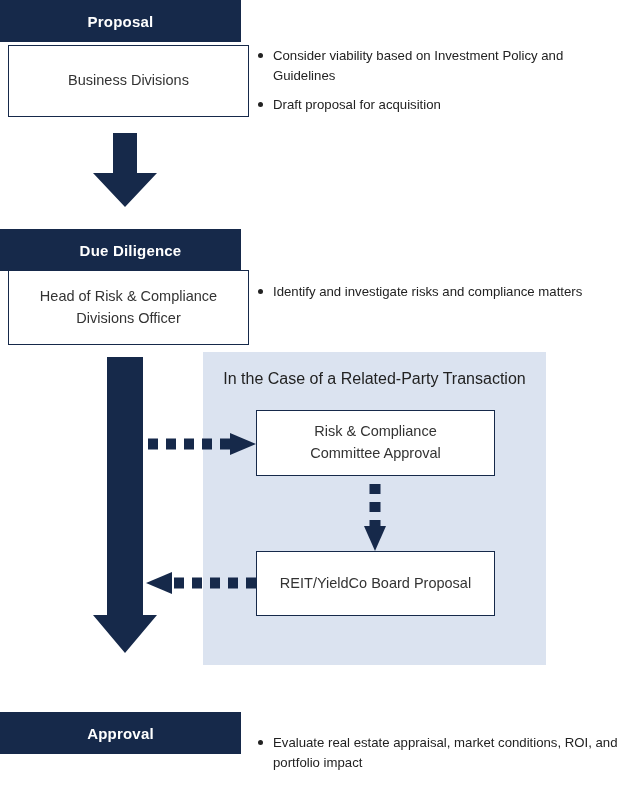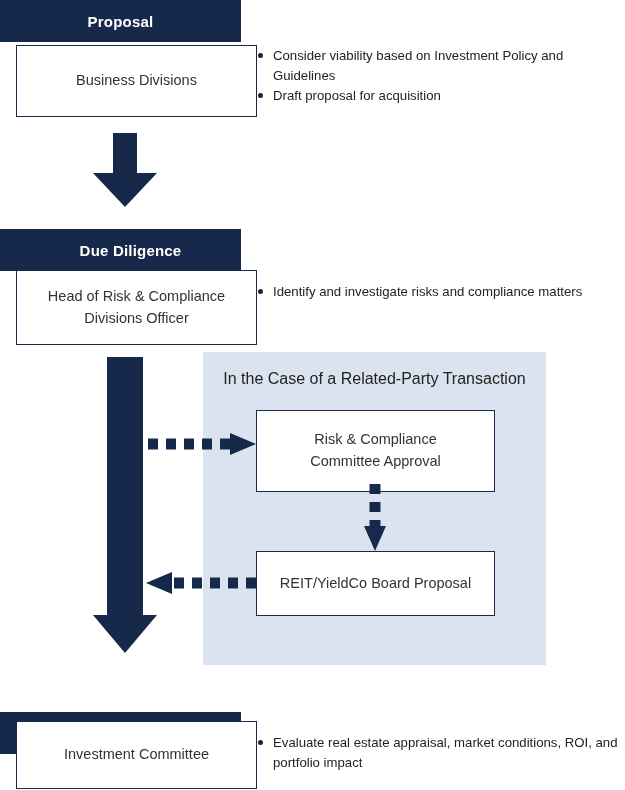--- a/index.html
+++ b/index.html
@@ -29,21 +29,21 @@
     align-items: center;
     justify-content: center;
     font-size: 15px;
     font-weight: bold;
     letter-spacing: .2px;
   }
 
   
   .actor-box {
     position: absolute;
-    left: 16px;
+    left: 8px;
     width: 241px;
     border: 1.4px solid #16294a;
     background: #ffffff;
     display: flex;
     align-items: center;
     justify-content: center;
     text-align: center;
     color: #333333;
     font-size: 14.5px;
     line-height: 1.45;
@@ -54,20 +54,21 @@
   .bullets {
     position: absolute;
     color: #222222;
     font-size: 13.2px;
     line-height: 1.5;
   }
   .bullets ul { list-style: none; }
   .bullets li {
     position: relative;
     padding-left: 17px;
+    margin-bottom: 9px;
   }
   .bullets li:last-child { margin-bottom: 0; }
   .bullets li::before {
     content: "";
     position: absolute;
     left: 2px;
     top: 7px;
     width: 5px;
     height: 5px;
     border-radius: 50%;
@@ -152,21 +153,21 @@
   <div class="big-arrow" style="left:93px; top:357px;">
     <svg width="64" height="296" viewBox="0 0 64 296">
       <polygon points="14,0 50,0 50,258 64,258 32,296 0,258 14,258" fill="#16294a"></polygon>
     </svg>
   </div>
 
   <div id="rp-panel"></div>
 
   <div id="rp-title">In the Case of a Related-Party Transaction</div>
 
-  <div class="approval-box" style="left:256px; top:410px; width:239px; height:82px; flex-direction:column;">
+  <div class="approval-box" style="left:256px; top:410px; width:239px; height:66px; flex-direction:column;">
     <span>Risk &amp; Compliance</span>
     <span>Committee Approval</span>
   </div>
 
   <div class="approval-box" style="left:256px; top:551px; width:239px; height:65px;">REIT/YieldCo Board Proposal</div>
 
   <div class="dashed-arrow" style="left:148px; top:433px;">
     <svg width="108" height="22" viewBox="0 0 108 22">
       <line x1="0" y1="11" x2="82" y2="11" stroke="#16294a" stroke-width="11" stroke-dasharray="10 8"></line>
       <polygon points="82,0 108,11 82,22" fill="#16294a"></polygon>
@@ -182,21 +183,20 @@
 
   <div class="dashed-arrow" style="left:146px; top:572px;">
     <svg width="110" height="22" viewBox="0 0 110 22">
       <line x1="110" y1="11" x2="26" y2="11" stroke="#16294a" stroke-width="11" stroke-dasharray="10 8"></line>
       <polygon points="26,0 26,22 0,11" fill="#16294a"></polygon>
     </svg>
   </div>
 
   <div class="stage-header" style="top:676px;margin-top:36px;">Approval</div>
 
-  <div class="actor-box" style="top:721px; height:68px;">Investment Committee</div>
 
   <div class="bullets" style="left:256px; top:733px; width:370px;">
     <ul>
       <li>Evaluate real estate appraisal, market conditions, ROI, and portfolio impact</li>
     </ul>
   </div>
 
 </div>
 
 </body></html>

